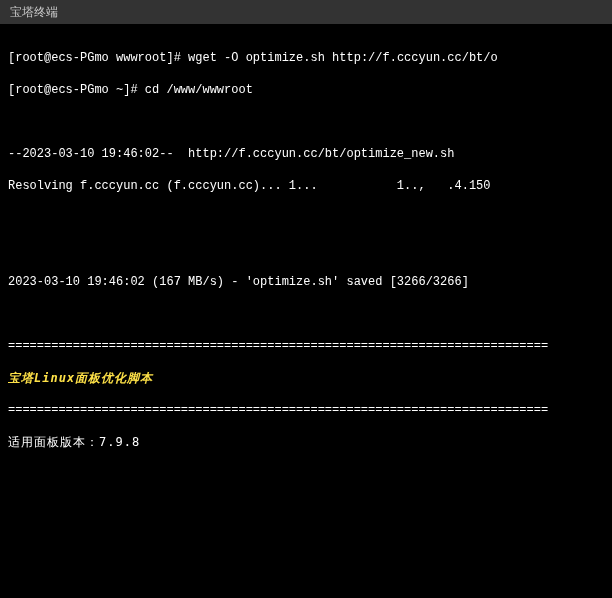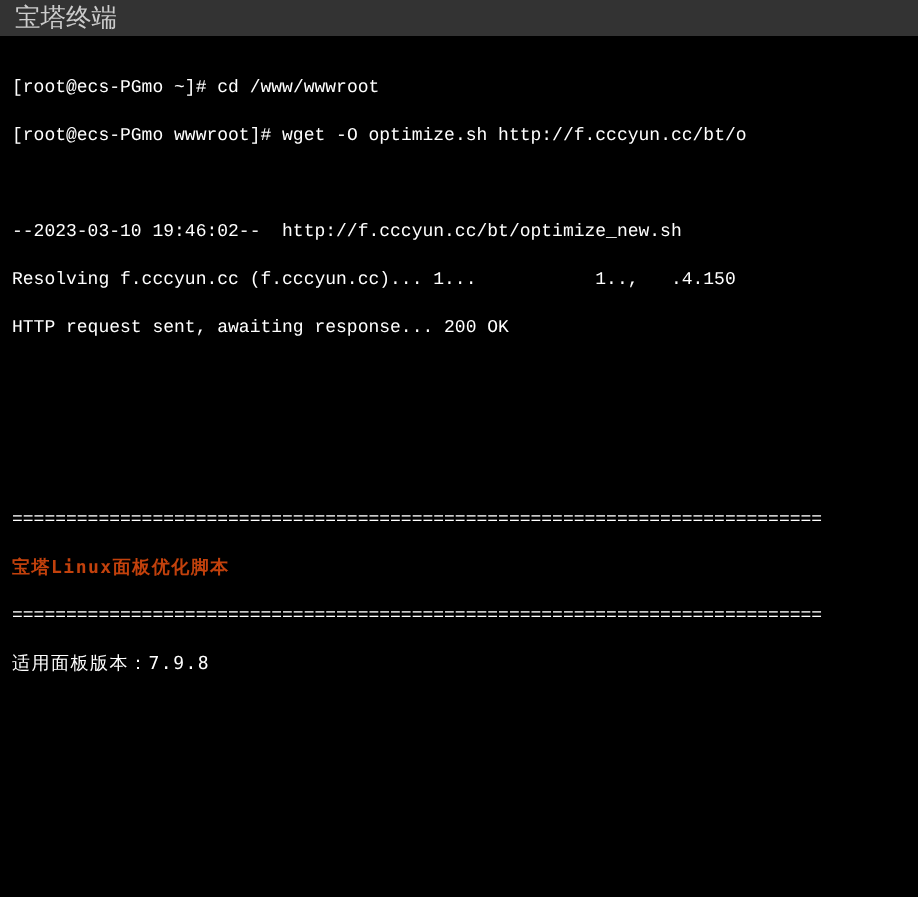--- a/index.html
+++ b/index.html
@@ -13,21 +13,21 @@
       background: #000;
       font-family: "Consolas", "Monaco", "Courier New", monospace;
       font-size: 12px;
       overflow: hidden;
     }
     .title-bar {
       background: #333;
       color: #ccc;
       padding: 4px 10px;
       font-family: "Microsoft YaHei", sans-serif;
-      font-size: 17px;
+      font-size: 12px;
       height: 24px;
       line-height: 16px;
     }
     .terminal {
       background: #000;
       color: #fff;
       padding: 10px 8px;
       font-family: "Consolas", "Monaco", "Courier New", monospace;
       font-size: 12px;
       line-height: 16px;
@@ -35,22 +35,23 @@
       overflow: hidden;
       width: 100%;
     }
     .prompt-bracket {
       color: #fff;
     }
     .user-host {
       color: #fff;
     }
     .section-title {
-      color: #c2410c;
+      color: #fde047;
       font-weight: bold;
+      font-style: italic;
     }
     .divider {
       color: #fff;
       letter-spacing: 0;
     }
     .cn-text {
       font-family: "SimSun", "Microsoft YaHei", monospace;
       letter-spacing: 1px;
     }
     .line {
@@ -60,28 +61,28 @@
     }
   </style>
 </head>
 <body>
 
 <div class="title-bar">
   <span>宝塔终端</span>
 </div>
 
 <div class="terminal">
+<div class="line"><span class="prompt-bracket">[</span><span class="user-host">root@ecs-PGmo wwwroot</span><span class="prompt-bracket">]# </span><span>wget -O optimize.sh http://f.cccyun.cc/bt/o</span></div>
 <div class="line"><span class="prompt-bracket">[</span><span class="user-host">root@ecs-PGmo ~</span><span class="prompt-bracket">]# </span><span>cd /www/wwwroot</span></div>
-<div class="line"><span class="prompt-bracket">[</span><span class="user-host">root@ecs-PGmo wwwroot</span><span class="prompt-bracket">]# </span><span>wget -O optimize.sh http://f.cccyun.cc/bt/o</span></div>
 <div class="line"> </div>
 <div class="line">--2023-03-10 19:46:02--  http://f.cccyun.cc/bt/optimize_new.sh</div>
 <div class="line">Resolving f.cccyun.cc (f.cccyun.cc)... 1...           1..,   .4.150</div>
-<div class="line">HTTP request sent, awaiting response... 200 OK</div>
 <div class="line"> </div>
 <div class="line"> </div>
+<div class="line">2023-03-10 19:46:02 (167 MB/s) - 'optimize.sh' saved [3266/3266]</div>
 <div class="line"> </div>
 <div class="line divider">===========================================================================</div>
 <div class="line cn-text section-title">宝塔Linux面板优化脚本</div>
 <div class="line divider">===========================================================================</div>
 <div class="line cn-text">适用面板版本：7.9.8</div>
 
 
 
 
 

